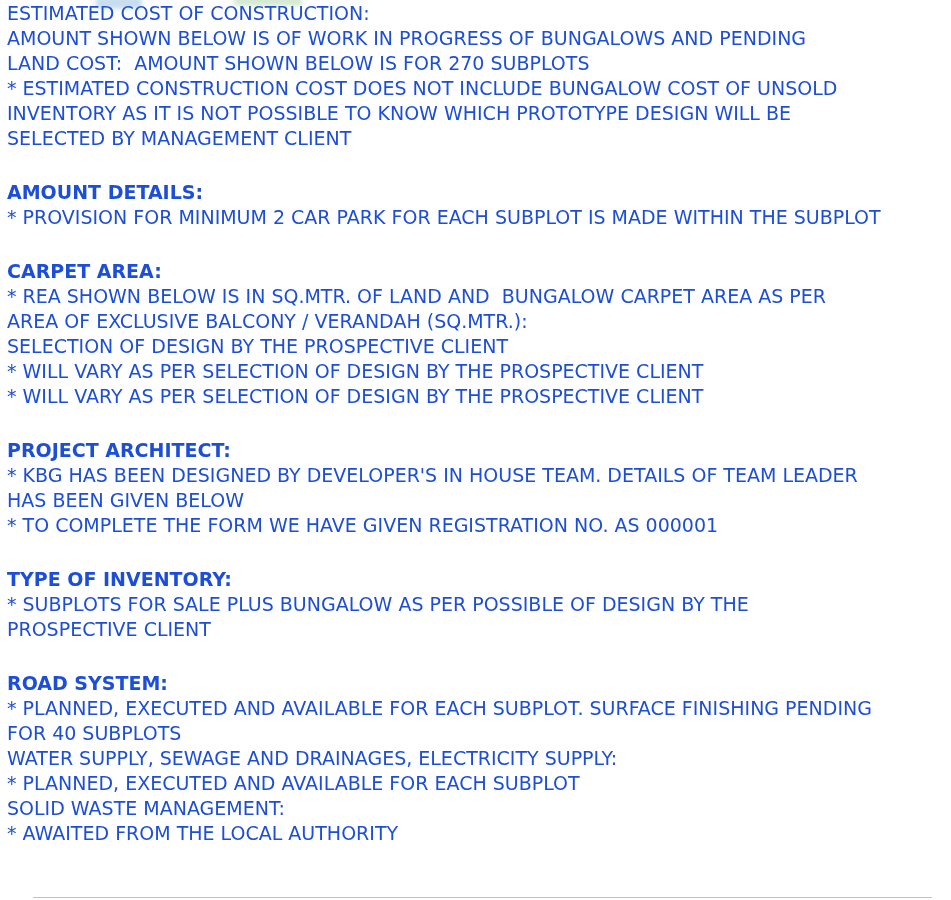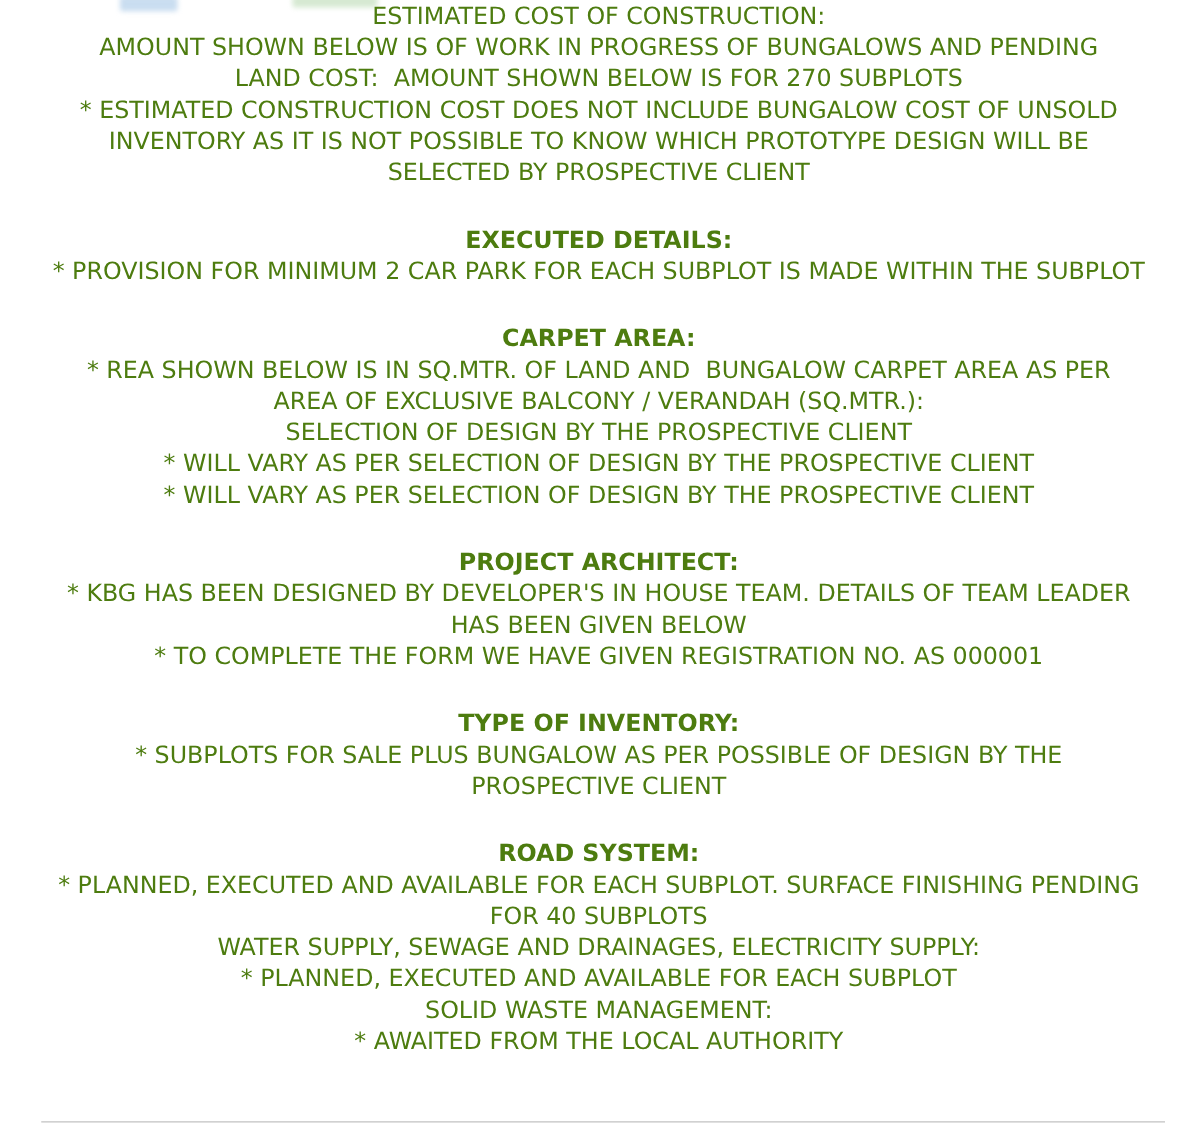--- a/index.html
+++ b/index.html
@@ -7,22 +7,21 @@
     padding: 0;
     background: #ffffff;
   }
   .page {
     position: relative;
     width: 951px;
     height: 900px;
     overflow: hidden;
     background: #ffffff;
     font-family: "DejaVu Sans", "Liberation Sans", sans-serif;
-    color: #4d7c0f;
-    text-align: center;
+    color: #1d4ed8;
   }
   .content {
     position: relative;
     z-index: 1;
     padding: 1px 0 0 7px;
   }
   .sec { margin: 0; }
   .sec + .sec { margin-top: 29px; }
   .line {
     white-space: pre;
@@ -64,25 +63,25 @@
   <div class="gridline-bottom"></div>
 
   <div class="content">
 
     <div class="sec">
       <div class="line">ESTIMATED COST OF CONSTRUCTION:</div>
       <div class="line">AMOUNT SHOWN BELOW IS OF WORK IN PROGRESS OF BUNGALOWS AND PENDING</div>
       <div class="line">LAND COST:  AMOUNT SHOWN BELOW IS FOR 270 SUBPLOTS</div>
       <div class="line">* ESTIMATED CONSTRUCTION COST DOES NOT INCLUDE BUNGALOW COST OF UNSOLD</div>
       <div class="line">INVENTORY AS IT IS NOT POSSIBLE TO KNOW WHICH PROTOTYPE DESIGN WILL BE</div>
-      <div class="line">SELECTED BY PROSPECTIVE CLIENT</div>
+      <div class="line">SELECTED BY MANAGEMENT CLIENT</div>
     </div>
 
     <div class="sec">
-      <div class="line heading">EXECUTED DETAILS:</div>
+      <div class="line heading">AMOUNT DETAILS:</div>
       <div class="line">* PROVISION FOR MINIMUM 2 CAR PARK FOR EACH SUBPLOT IS MADE WITHIN THE SUBPLOT</div>
     </div>
 
     <div class="sec">
       <div class="line heading">CARPET AREA:</div>
       <div class="line">* REA SHOWN BELOW IS IN SQ.MTR. OF LAND AND  BUNGALOW CARPET AREA AS PER</div>
       <div class="line">AREA OF EXCLUSIVE BALCONY / VERANDAH (SQ.MTR.):</div>
       <div class="line">SELECTION OF DESIGN BY THE PROSPECTIVE CLIENT</div>
       <div class="line">* WILL VARY AS PER SELECTION OF DESIGN BY THE PROSPECTIVE CLIENT</div>
       <div class="line">* WILL VARY AS PER SELECTION OF DESIGN BY THE PROSPECTIVE CLIENT</div>

